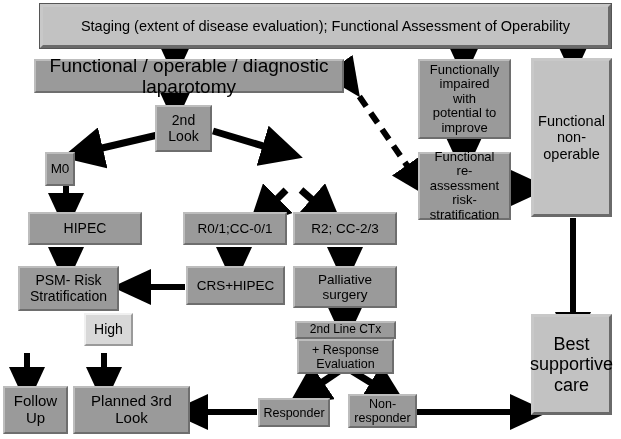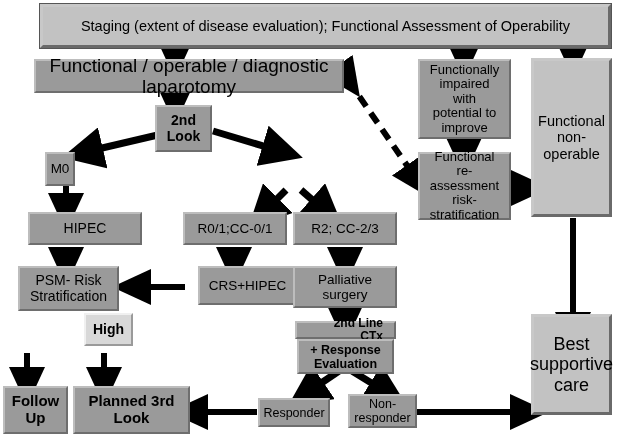--- a/index.html
+++ b/index.html
@@ -40,21 +40,21 @@
     border-right: 2px solid #8a8a8a;
     border-bottom: 2px solid #8a8a8a;
   }
   .node.palebox {
     background: #d8d8d8;
     border-top: 2px solid #f0f0f0;
     border-left: 2px solid #f0f0f0;
     border-right: 2px solid #9a9a9a;
     border-bottom: 2px solid #9a9a9a;
   }
-  .node.bold { font-weight: bold; }
+  .node.bold { font-weight: normal; }
   .node.thick3d {
     border-top: 3px solid #c8c8c8;
     border-left: 3px solid #c8c8c8;
     border-right: 3px solid #6a6a6a;
     border-bottom: 3px solid #6a6a6a;
   }
   .node.outline {
     outline: 1px solid #555555;
     outline-offset: 0px;
   }
@@ -139,21 +139,21 @@
   <div class="node" style="left:183px; top:212px; width:104px; height:33px; font-size:13.5px;">R0/1;CC-0/1</div>
 
   <div class="node" style="left:293px; top:212px; width:104px; height:33px; font-size:13.5px;">R2; CC-2/3</div>
 
   <div class="node" style="left:18px; top:266px; width:101px; height:45px; font-size:14px;">PSM- Risk
 Stratification</div>
 
 
   <div class="node palebox bold" style="left:84px; top:313px; width:49px; height:33px; font-size:14px;">High</div>
 
-  <div class="node" style="left:186px; top:266px; width:99px; height:39px; font-size:13.5px;margin-left:12px;">CRS+HIPEC</div>
+  <div class="node" style="left:186px; top:266px; width:99px; height:39px; font-size:13.5px;">CRS+HIPEC</div>
 
   <div class="node" style="left:293px; top:266px; width:104px; height:42px; font-size:13.5px;">Palliative
 surgery</div>
 
   <div class="node bold" style="left:295px; top:321px; width:101px; height:18px; font-size:12px;text-align:right;">2nd Line CTx</div>
 
   <div class="node bold" style="left:297px; top:339px; width:97px; height:35px; font-size:12.5px;">+ Response
 Evaluation</div>
 
   <div class="node bold" style="left:3px; top:386px; width:65px; height:48px; font-size:15px;">Follow

